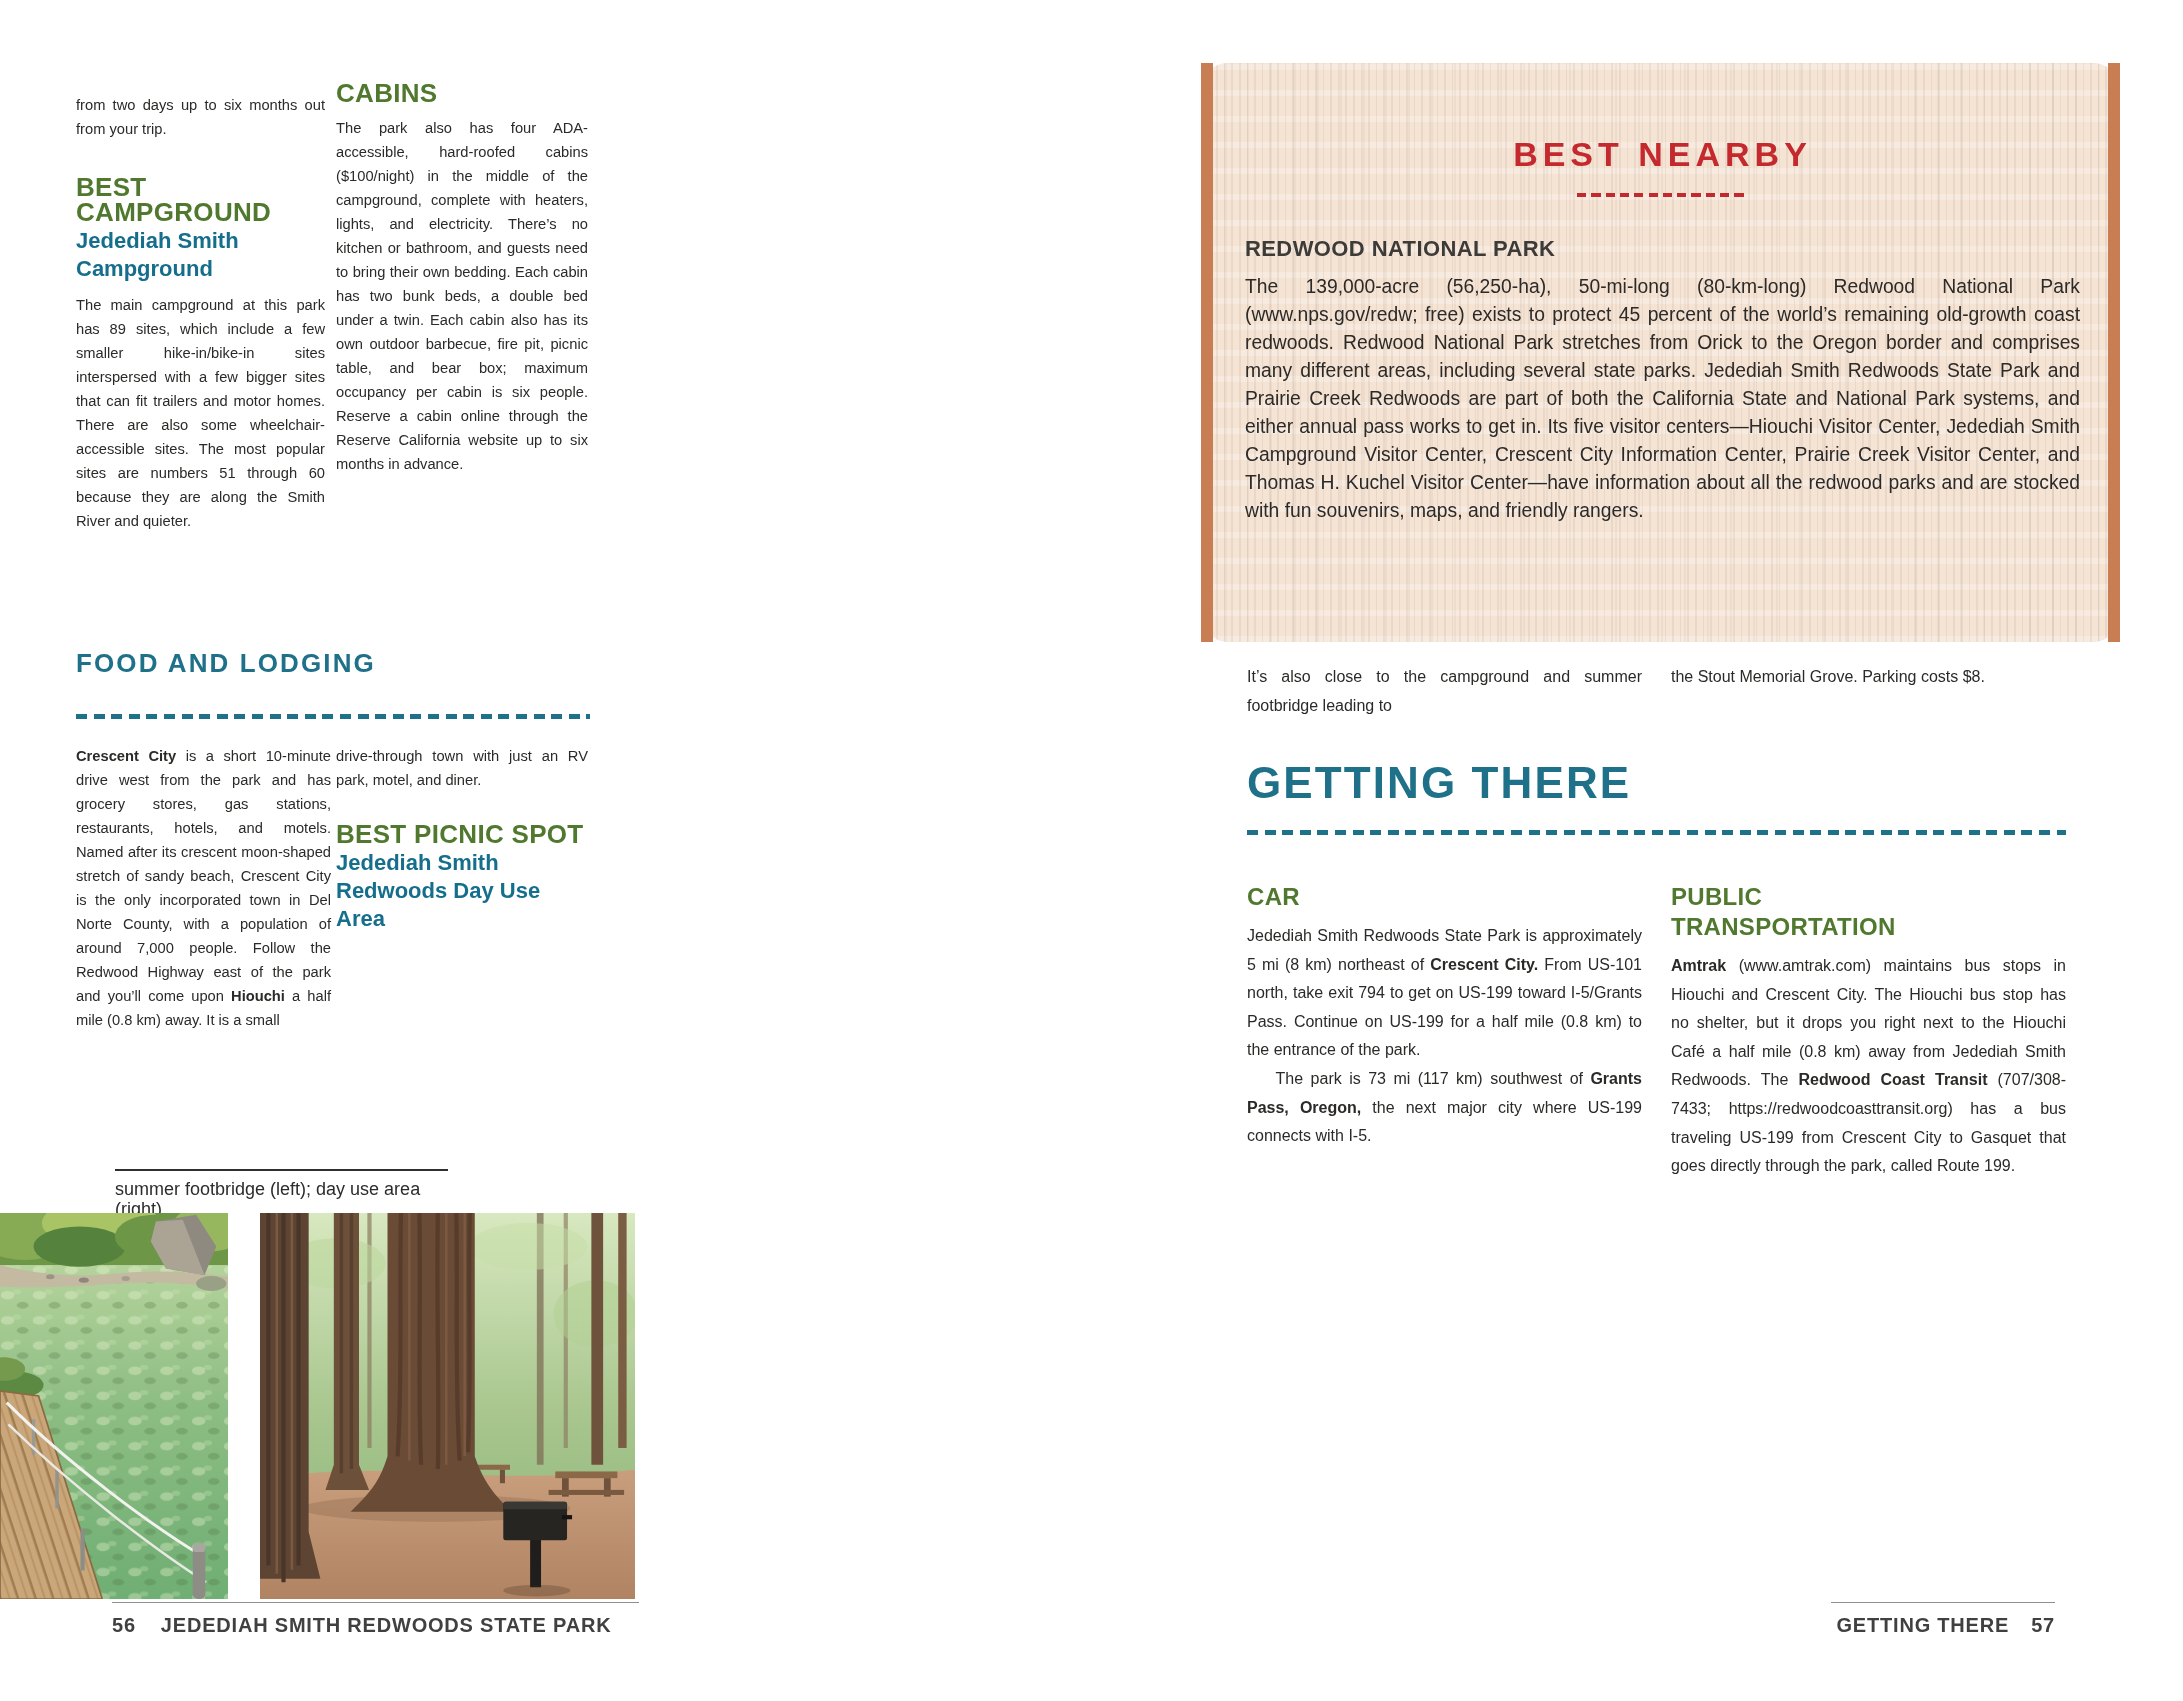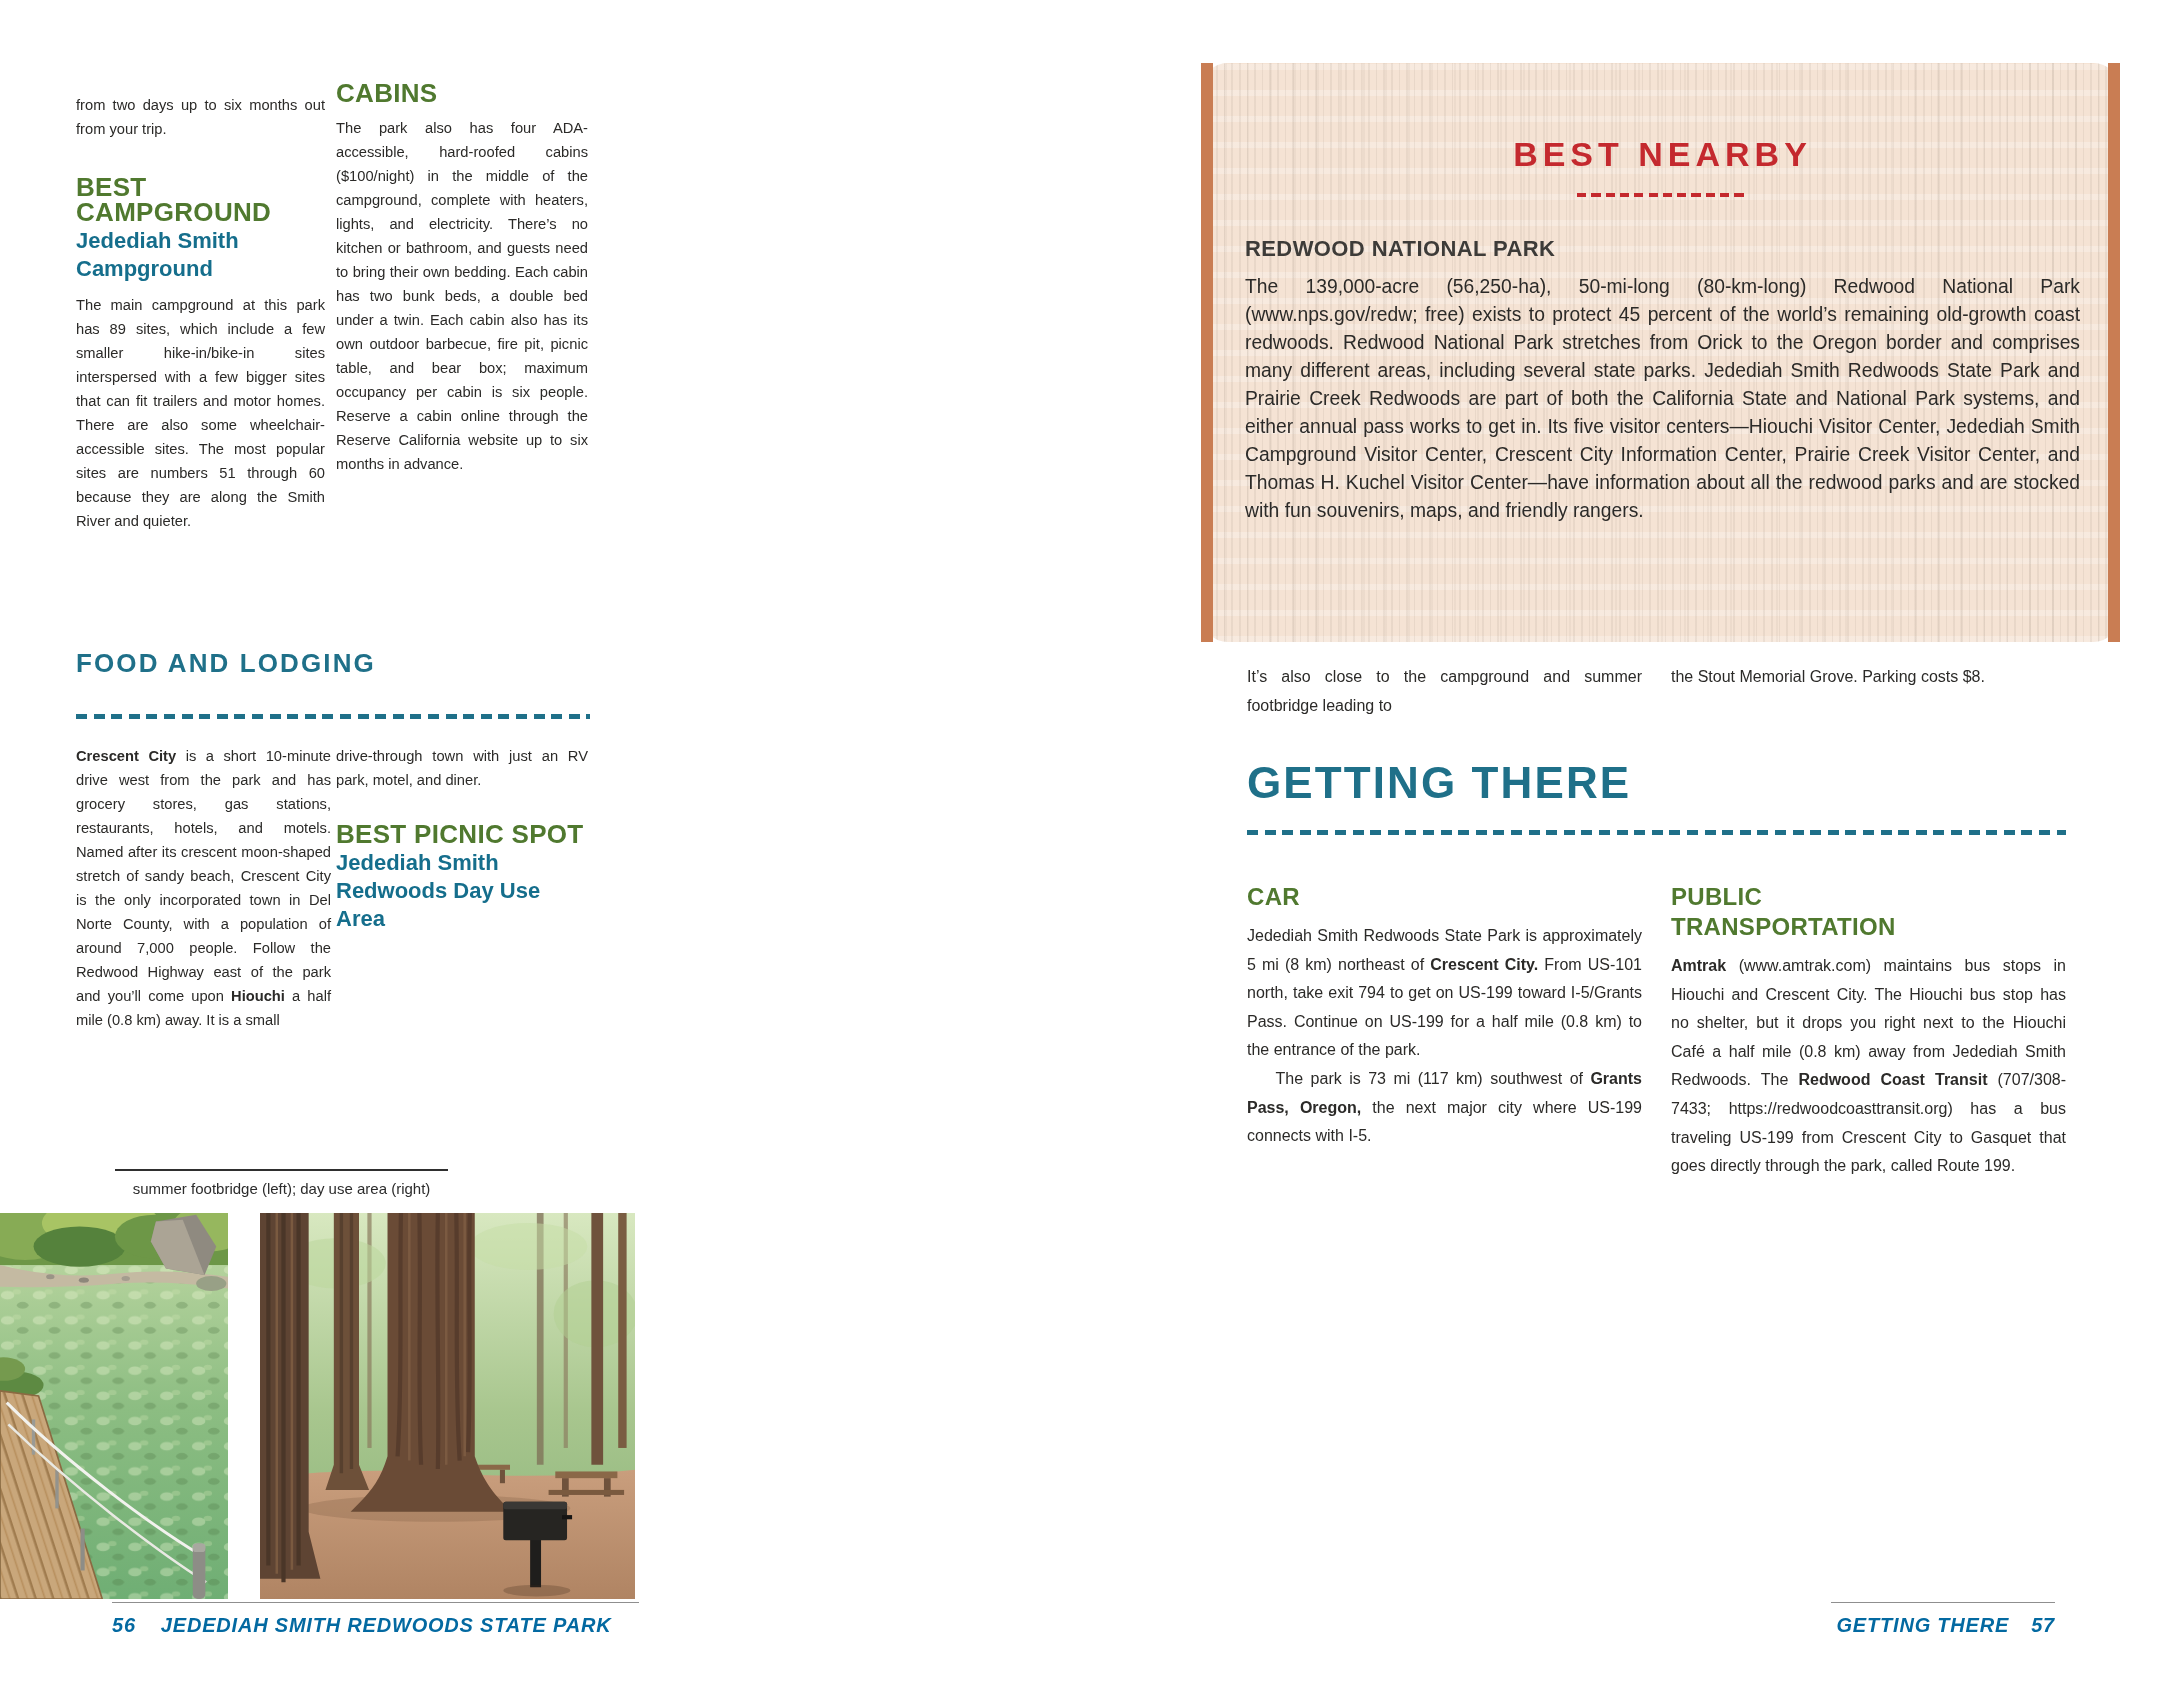--- a/index.html
+++ b/index.html
@@ -97,30 +97,29 @@
   }
   .box-body{
     margin:11.8px 0 0 0;
     font-size:19.3px;
     line-height:28px;
     text-align:justify;
     color:#2b2a28;
   }
   
   .caption-rule{border-top:2.5px solid #2f2f2f;margin:0 0 8.4px 0;}
-  .caption{font-size:15px;line-height:20px;margin:0;color:#2c2c2c;text-align:center;}
+  .caption{font-size:18px;line-height:20px;margin:0;color:#2c2c2c;}
   .footer-rule{border-top:1.7px solid #8f8f8f;margin:0 0 11px 0;}
   .footer-line{
     display:flex;
     gap:25px;
     font-size:20px;
     font-weight:700;
     letter-spacing:0.8px;
-    color:#0369a1;
-    font-style:italic;
+    color:#404040;
   }
   .footer-line.right{justify-content:flex-end;gap:22px;}
   .photo{position:absolute;display:block;}
   .pt-heading{max-width:286px;}
 </style>
 </head>
 <body>
 
 <div class="page">
 

